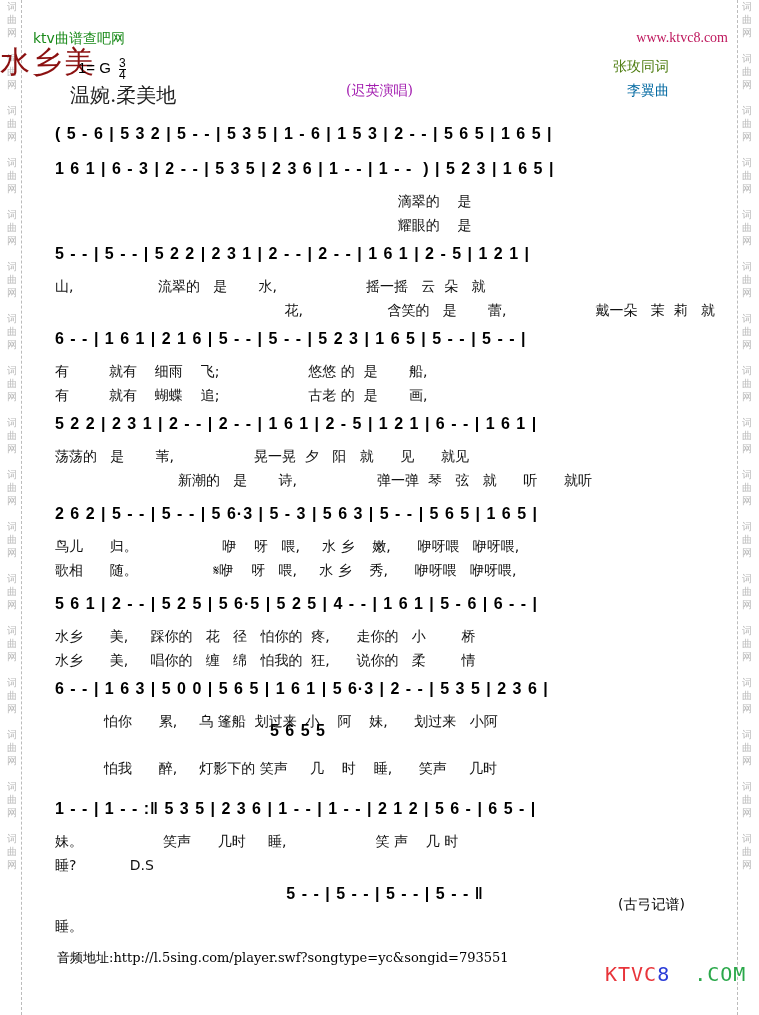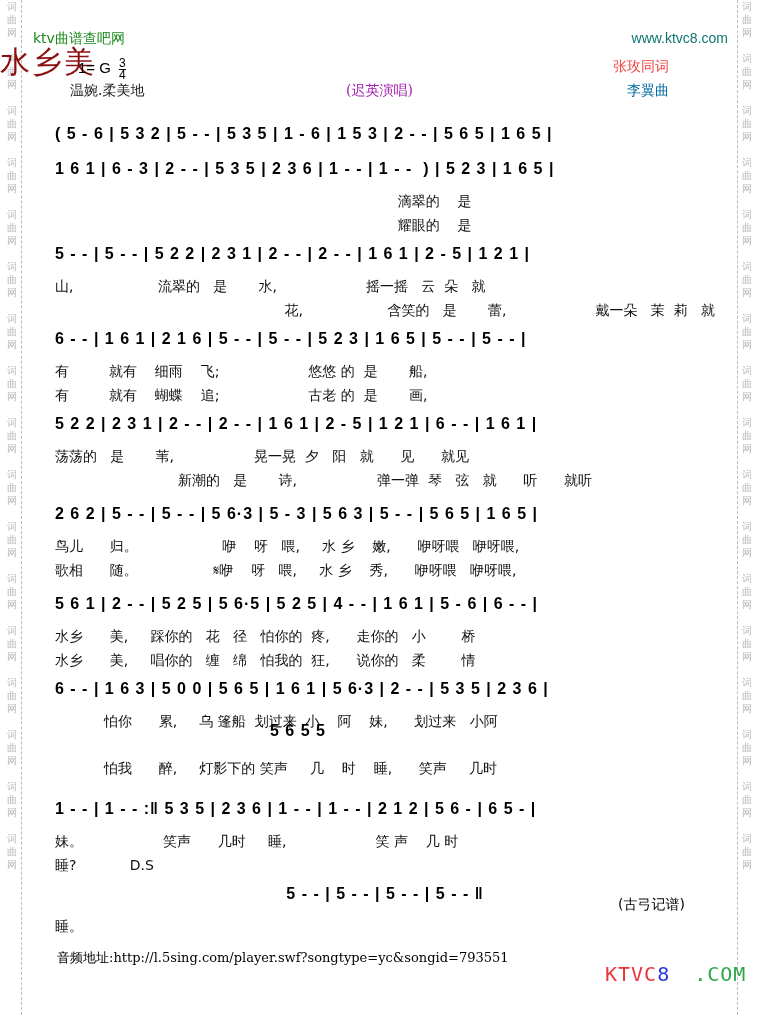--- a/index.html
+++ b/index.html
@@ -3,29 +3,29 @@
 <meta charset="utf-8">
 <style>
   html,body{margin:0;padding:0;background:#fff;}
   body{width:759px;height:1015px;position:relative;overflow:hidden;font-family:"DejaVu Sans","Liberation Sans",sans-serif;color:#000;}
   .side{position:absolute;top:0;width:20px;height:1015px;font-size:10px;color:#bbb;line-height:13px;text-align:center;font-family:"DejaVu Sans",sans-serif;}
   .side.left{left:2px;}
   .side.right{right:2px;}
   .vline{position:absolute;top:0;height:1015px;border-left:1px dashed #bbb;}
   .abs{position:absolute;}
   .site-l{left:33px;top:30px;font-size:14px;color:#1a8a1a;}
-  .site-r{right:31px;top:30px;font-size:14px;color:#0f766e;font-family:Liberation Sans, sans-serif;}
+  .site-r{right:31px;top:30px;font-size:14px;color:#be185d;font-family:Liberation Serif, serif;}
   .title{left:0;right:0;top:42px;font-size:30px;color:#8b1010;letter-spacing:2px;}
   .singer{left:0;right:0;top:82px;text-align:center;font-size:14px;font-family:"DejaVu Serif",serif;color:#a21caf;}
   .key{left:78px;top:58px;font-size:15px;font-family:"Liberation Sans",sans-serif;}
   .frac{display:inline-block;vertical-align:middle;text-align:center;font-size:12px;line-height:11px;margin-left:4px;}
   .frac span{display:block;}
   .frac .top{border-bottom:1px solid #000;}
-  .mood{left:70px;top:82px;font-size:14px;font-family:"DejaVu Serif",serif;color:#222;}
-  .lyricist{left:613px;top:58px;font-size:14px;font-family:Liberation Sans, sans-serif;color:#ef4444;}
+  .mood{left:70px;top:82px;font-size:20px;font-family:"DejaVu Serif",serif;color:#222;}
+  .lyricist{left:613px;top:58px;font-size:14px;font-family:Liberation Sans, sans-serif;color:#4d7c0f;}
   .composer{left:627px;top:82px;font-size:14px;font-family:Liberation Sans, sans-serif;color:#0369a1;}
   .row{position:absolute;left:55px;width:660px;font-size:16px;font-family:"Liberation Sans",sans-serif;font-weight:bold;white-space:pre;letter-spacing:1px;}
   .lyr{position:absolute;left:55px;width:660px;font-size:14px;white-space:pre;color:#111;}
   .foot{left:57px;top:949px;font-size:13px;font-family:"DejaVu Serif",serif;}
   .gq{left:618px;top:896px;font-size:14px;}
   .logo{left:605px;top:962px;font-size:20px;font-family:"DejaVu Sans Mono",monospace;letter-spacing:1px;}
   .logo .r{color:#e8343a;} .logo .b{color:#2a3cd8;} .logo .g{color:#2aa84a;margin-left:24px;}
 </style>
 </head>
 <body>

